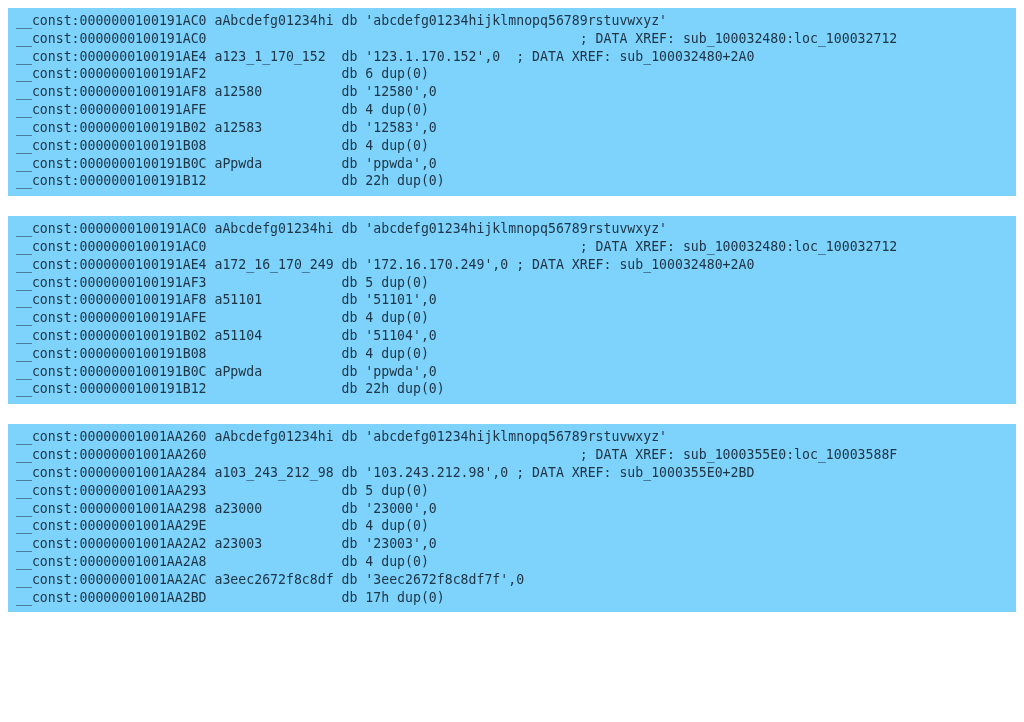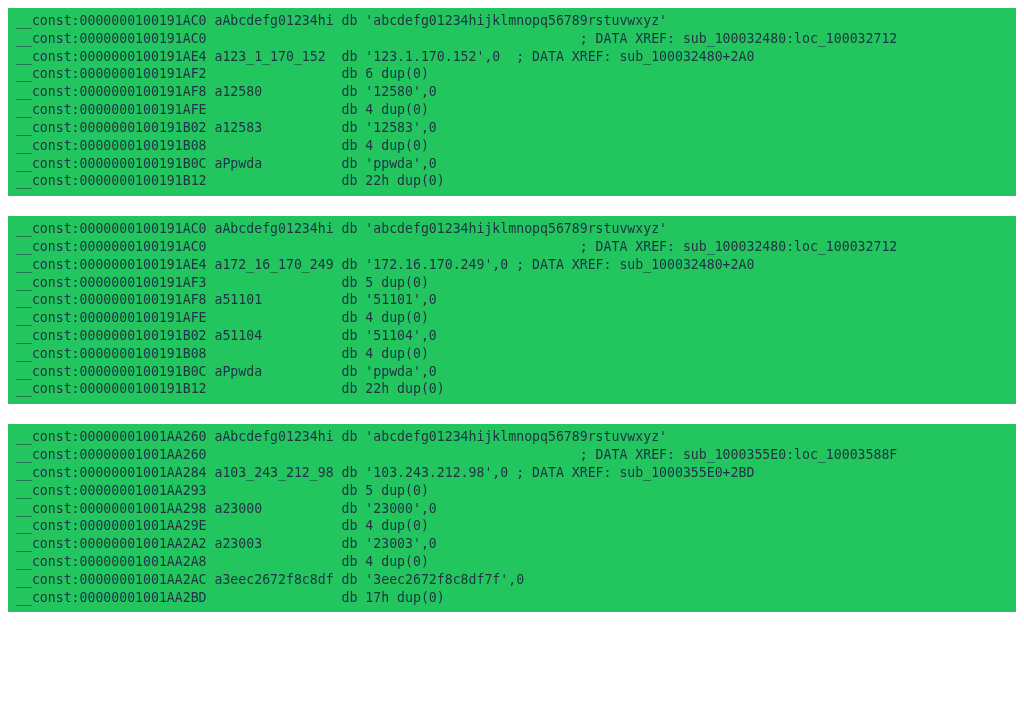--- a/index.html
+++ b/index.html
@@ -9,21 +9,21 @@
     width: 1024px;
   }
   body {
     font-family: "Menlo", "Consolas", "DejaVu Sans Mono", monospace;
     font-size: 13.2px;
     line-height: 1.35;
     color: #203647;
     padding: 8px 0 20px 0;
   }
   .block {
-    background: #22c55e;
+    background: #7dd3fc;
     padding: 4px 8px 6px 8px;
     margin: 0 8px 20px 8px;
     white-space: pre;
     overflow-x: auto;
   }
   .line {
     display: block;
   }
 </style>
 </head>

